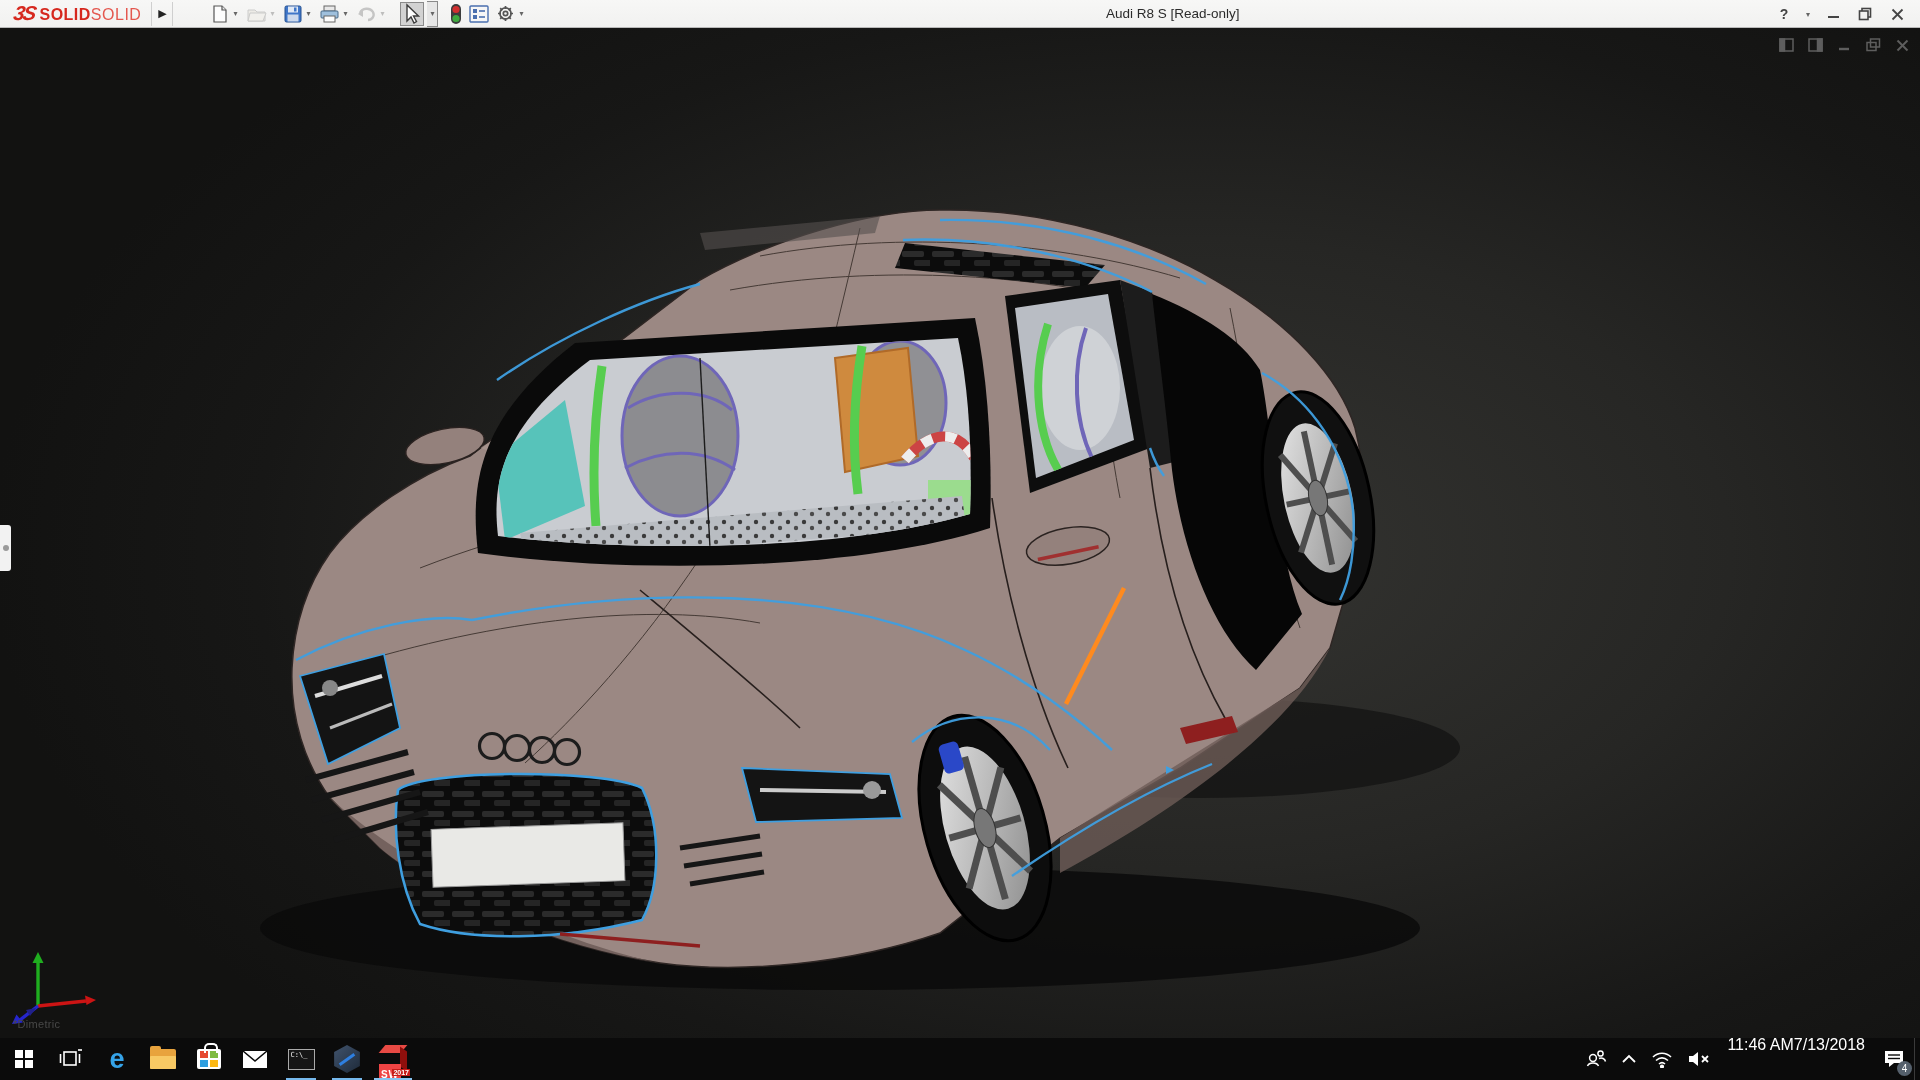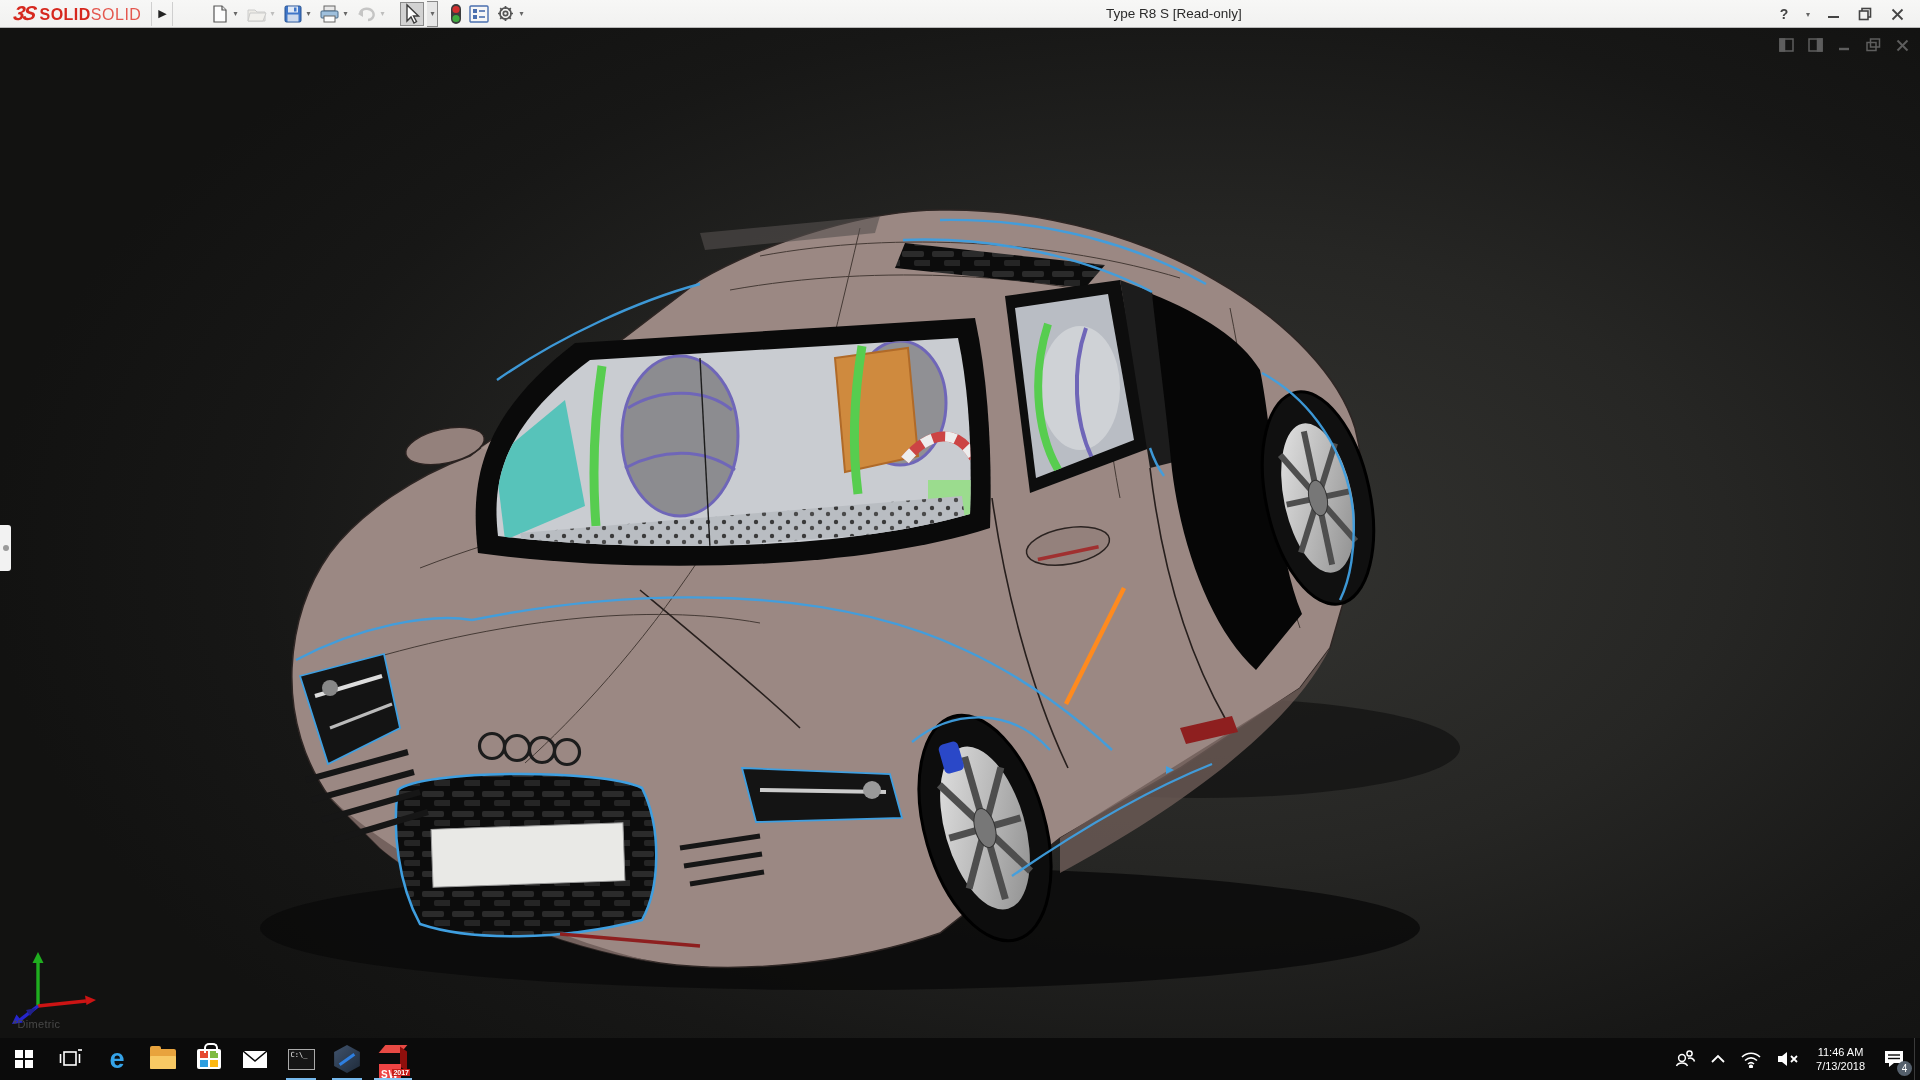--- a/index.html
+++ b/index.html
@@ -56,22 +56,22 @@
   .winlogo span{background:#fff}
   .searchbox{width:340px;background:var(--search-bg);display:flex;align-items:center;padding:0 10px;gap:10px;cursor:text}
   .searchbox input{flex:1;border:none;outline:none;background:transparent;font-size:15px;color:#3c3c3c;
     font-family:"Liberation Sans",sans-serif}
   .apps{display:flex;align-items:stretch}
   .abtn{width:46px;position:relative;display:flex;align-items:center;justify-content:center;cursor:pointer}
   .running{position:absolute;bottom:0;left:8px;right:8px;height:2.5px;background:var(--taskbar-accent)}
   .running.active{left:4px;right:4px;background:#86c4f2}
   .tray{margin-left:auto;display:flex;align-items:stretch}
   .trbtn{display:flex;align-items:center;justify-content:center;cursor:pointer;padding:0 7px;position:relative}
-  .clock{display:flex;flex-direction:column;align-items:center;justify-content:center;color:#fff;
-    font-size:11px;line-height:14px;padding:0 9px;cursor:pointer}
+  .clock{display:flex;flex-direction:row;align-items:flex-start;justify-content:center;color:#fff;
+    font-size:16px;line-height:14px;padding:0 9px;cursor:pointer}
   .badge{position:absolute;right:2px;bottom:4px;width:15px;height:15px;border-radius:50%;background:#55606c;
     color:#fff;font-size:10px;display:flex;align-items:center;justify-content:center}
   .edge-sliver{width:6px;border-left:1px solid #3a3a3a;cursor:pointer}
 
   
   .edge-e{color:#35a3e8;font-size:27px;font-weight:bold;line-height:1}
   .hexagon{width:28px;height:28px;background:linear-gradient(135deg,#41546e,#1d2938);
     clip-path:polygon(50% 0,96% 25%,96% 75%,50% 100%,4% 75%,4% 25%);position:relative}
   .hexagon i{position:absolute;left:5px;top:13px;width:18px;height:3px;background:#2e7fe0;transform:rotate(-35deg)}
   .swcube{position:relative;width:30px;height:30px}
@@ -174,21 +174,21 @@
           <g fill="none" stroke="#555" stroke-width="1.7">
             <circle cx="10.5" cy="10.5" r="5.6"></circle>
             <circle cx="10.5" cy="10.5" r="2.2"></circle>
             <path d="M10.5 3 v3 M10.5 15 v3 M3 10.5 h3 M15 10.5 h3 M5.2 5.2 l2.1 2.1 M13.7 13.7 l2.1 2.1 M15.8 5.2 l-2.1 2.1 M7.3 13.7 l-2.1 2.1"></path>
           </g>
         </svg>
           <span class="caret">▾</span>
       </div>
     </div>
 
-    <div class="doc-title">Type R8 S [Read-only]</div>
+    <div class="doc-title">Audi R8 S [Read-only]</div>
 
     <div class="win-ctrls">
       <div class="wbtn help">?</div>
       <span class="caret">▾</span>
       <div class="wbtn">
         <svg width="13" height="13" viewBox="0 0 13 13">
             <line x1="1" y1="9" x2="12" y2="9" stroke="#444" stroke-width="2"></line>
           </svg>
       </div>
       <div class="wbtn">

